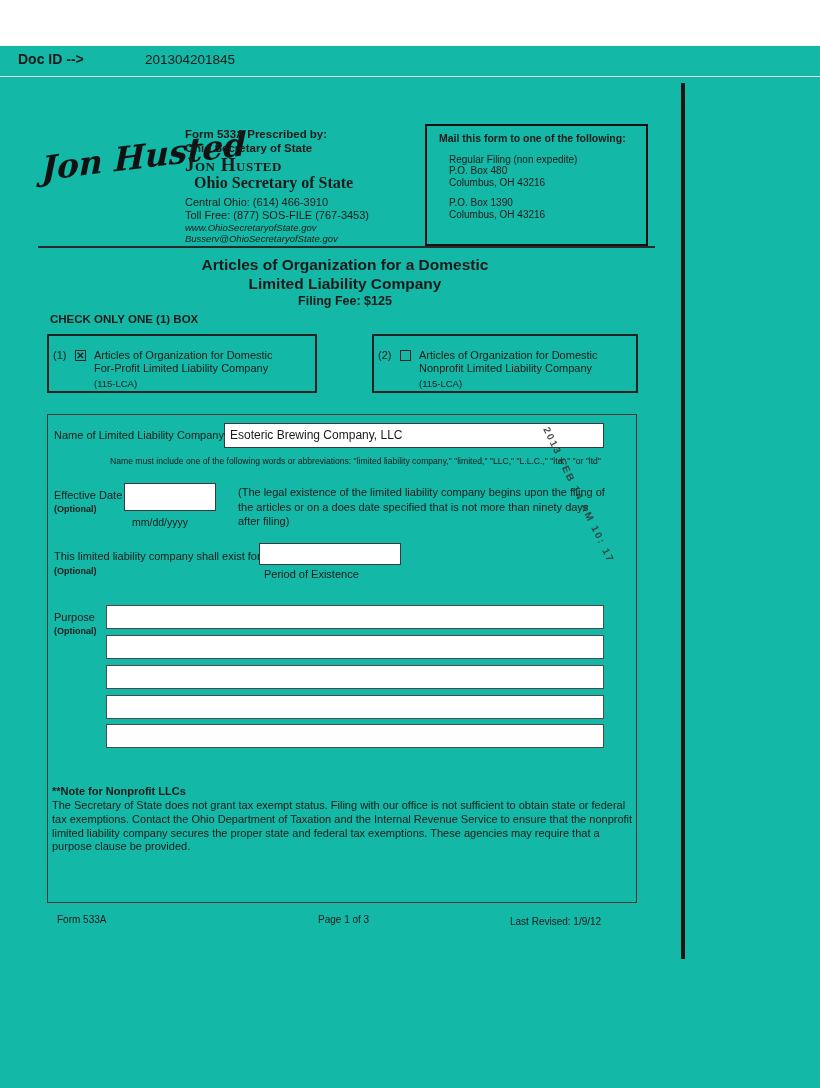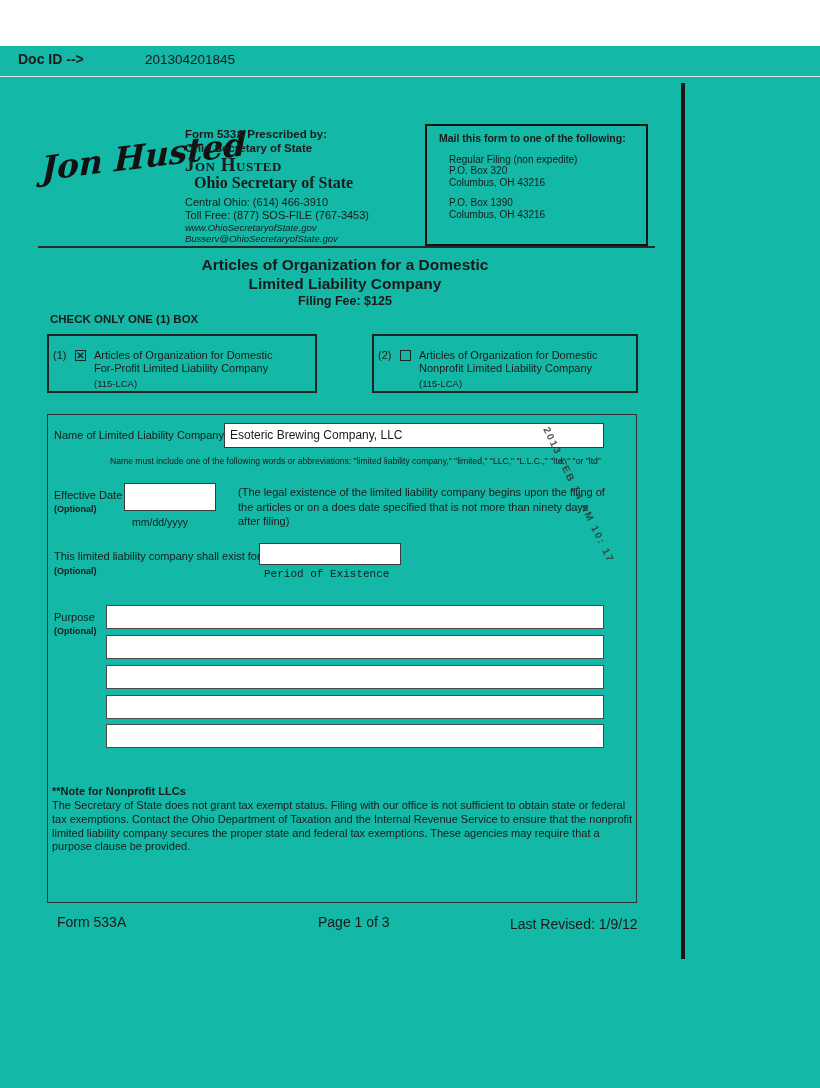--- a/index.html
+++ b/index.html
@@ -64,21 +64,21 @@
   .para{font-size:11px;line-height:14.5px;}
   .fmt{font-size:10.5px;}
   .stamp{
     left:551px;top:379px;transform:rotate(64deg);transform-origin:0 0;
     font-weight:bold;font-size:10px;letter-spacing:2px;color:#333;opacity:.85;white-space:nowrap;
   }
   .purpose-line{position:absolute;left:58px;width:498px;height:24px;border:1.5px solid #4a4a4a;box-sizing:border-box;background:#fff;}
   .note-title{font-weight:bold;font-size:11px;}
   .note-body{font-size:11px;line-height:13.8px;}
 
-  .footer{font-size:14px;text-align:right;}
+  .footer{font-size:10px;text-align:right;}
   .page2{left:355px;top:1062px;width:160px;text-align:center;font-size:12.5px;}
 </style>
 </head>
 <body>
 
 <div id="canvas">
 
   <div class="abs docid-label" style="left:18px;top:5px;">Doc ID --&gt;</div>
   <div class="abs docid-value" style="left:145px;top:6px;">201304201845</div>
   <div class="topline"></div>
@@ -96,21 +96,21 @@
       <div>Toll Free: (877) SOS-FILE (767-3453)</div>
       <div class="lh-web">www.OhioSecretaryofState.gov</div>
       <div class="lh-web">Busserv@OhioSecretaryofState.gov</div>
     </div>
   </div>
 
   <div class="abs mailbox">
     <div class="mb-title">Mail this form to one of the following:</div>
     <div class="entry">
       <div>Regular Filing (non expedite)</div>
-      <div>P.O. Box 320</div>
+      <div>P.O. Box 480</div>
       <div>Columbus, OH 43216</div>
     </div>
     <div class="entry">
       <div>P.O. Box 1390</div>
       <div>Columbus, OH 43216</div>
     </div>
   </div>
 
   <div class="header-rule"></div>
 
@@ -152,21 +152,21 @@
 
     <div class="abs lbl" style="left:6px;top:74px;">Effective Date</div>
     <div class="abs opt" style="left:6px;top:89px;">(Optional)</div>
     <div class="abs inputbox" style="left:76px;top:68px;width:92px;height:28px;"></div>
     <div class="abs fmt" style="left:84px;top:101px;">mm/dd/yyyy</div>
     <div class="abs para" style="left:190px;top:70px;width:372px;">(The legal existence of the limited liability company begins upon the filing of the articles or on a does date specified that is not more than ninety days after filing)</div>
 
     <div class="abs lbl" style="left:6px;top:135px;">This limited liability company shall exist for</div>
     <div class="abs opt" style="left:6px;top:151px;">(Optional)</div>
     <div class="abs inputbox" style="left:211px;top:128px;width:142px;height:22px;"></div>
-    <div class="abs lbl" style="left:216px;top:153px;font-family:Liberation Mono, monospace;">Period of Existence</div>
+    <div class="abs lbl" style="left:216px;top:153px;">Period of Existence</div>
 
     <div class="abs lbl" style="left:6px;top:196px;">Purpose</div>
     <div class="abs opt" style="left:6px;top:211px;">(Optional)</div>
     <div class="purpose-line" style="top:190px;"></div>
     <div class="purpose-line" style="top:220px;"></div>
     <div class="purpose-line" style="top:250px;"></div>
     <div class="purpose-line" style="top:280px;"></div>
     <div class="purpose-line" style="top:309px;"></div>
 
     <div class="abs note-title" style="left:4px;top:370px;">**Note for Nonprofit LLCs</div>

